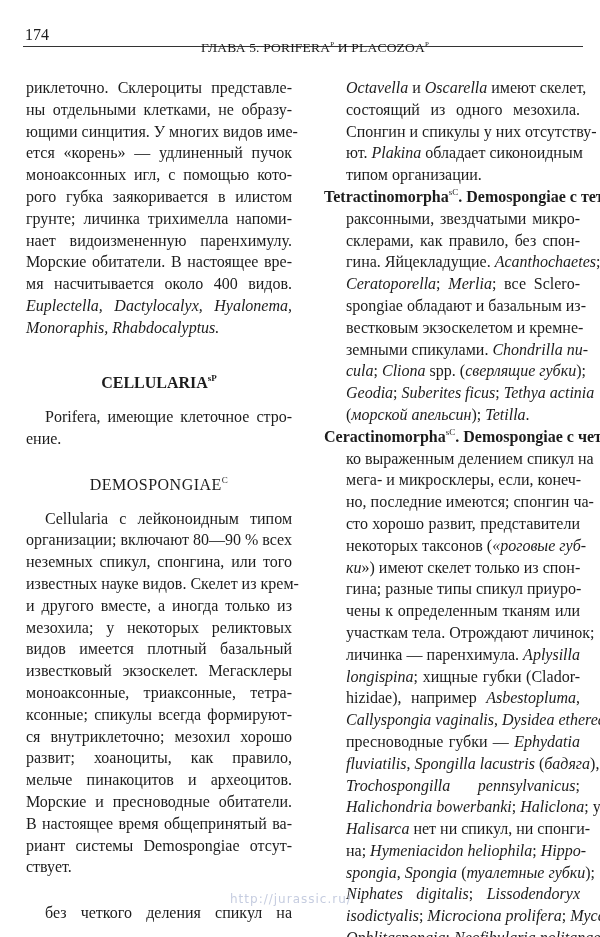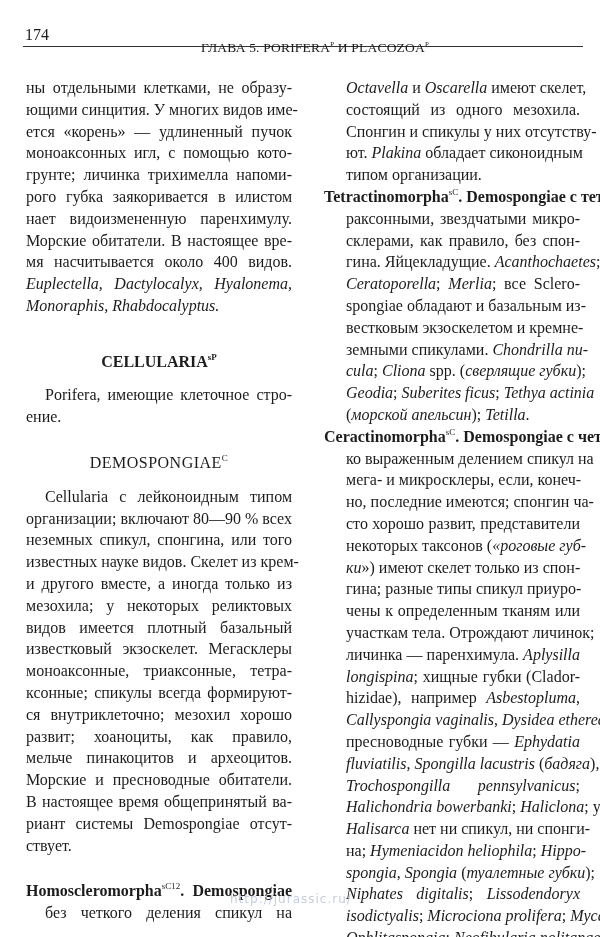--- a/index.html
+++ b/index.html
@@ -41,26 +41,27 @@
 </head>
 <body>
 
 <div class="header">
   <span class="page-num">174</span>
   <span class="running-title"><span>ГЛАВА 5. PORIFERA</span><sup>P</sup><span> И PLACOZOA</span><sup>P</sup></span>
 </div>
 
 <div class="col col-left">
   <div>
+    <span class="line">риклеточно. Склероциты представле-</span>
     <span class="line">ны отдельными клетками, не образу-</span>
     <span class="line">ющими синцития. У многих видов име-</span>
     <span class="line">ется «корень» — удлиненный пучок</span>
     <span class="line">моноаксонных игл, с помощью кото-</span>
+    <span class="line">рого губка заякоривается в илистом</span>
     <span class="line">грунте; личинка трихимелла напоми-</span>
-    <span class="line">рого губка заякоривается в илистом</span>
     <span class="line">нает видоизмененную паренхимулу.</span>
     <span class="line">Морские обитатели. В настоящее вре-</span>
     <span class="line">мя насчитывается около 400 видов.</span>
     <i class="line">Euplectella, Dactylocalyx, Hyalonema,</i>
     <i class="line last">Monoraphis, Rhabdocalyptus.</i>
   </div>
 
   <span class="gap"></span>
     <span class="gap-s"></span>
   <span class="line center heading-bold"><span>CELLULARIA</span><sup>sP</sup></span>
@@ -88,21 +89,20 @@
     <span class="line">мельче пинакоцитов и археоцитов.</span>
     <span class="line">Морские и пресноводные обитатели.</span>
     <span class="line">В настоящее время общепринятый ва-</span>
     <span class="line">риант системы Demospongiae отсут-</span>
     <span class="line last">ствует.</span>
   </div>
 
   <span class="gap-s"></span>
     <span class="gap-s"></span>
   <div>
-    <span class="line"><b class="taxon">Homoscleromorpha</b><sup>sC</sup><sup>12</sup><b>. Demospongiae</b></span>
     <div style="padding-left:19px">
       <span class="line">без четкого деления спикул на</span>
 
     </div>
   </div>
 </div>
 
 <div class="col col-right">
   <div style="padding-left:22px">
     <span class="line"><i>Octavella</i><span> и </span><i>Oscarella</i><span> имеют скелет,</span></span>

